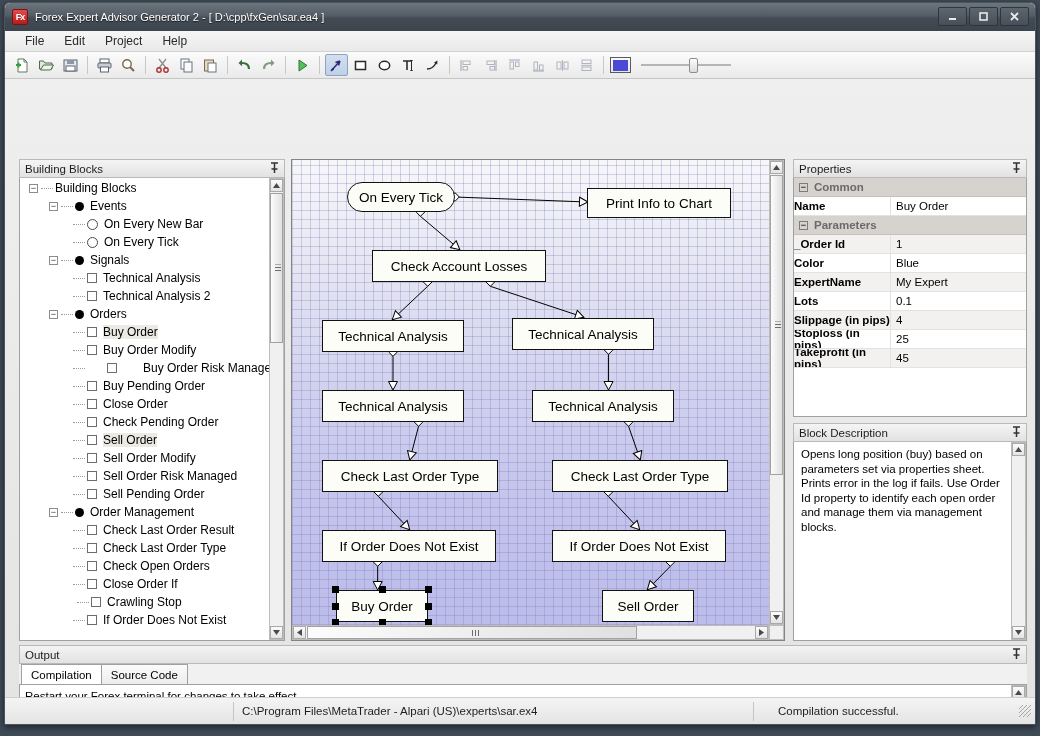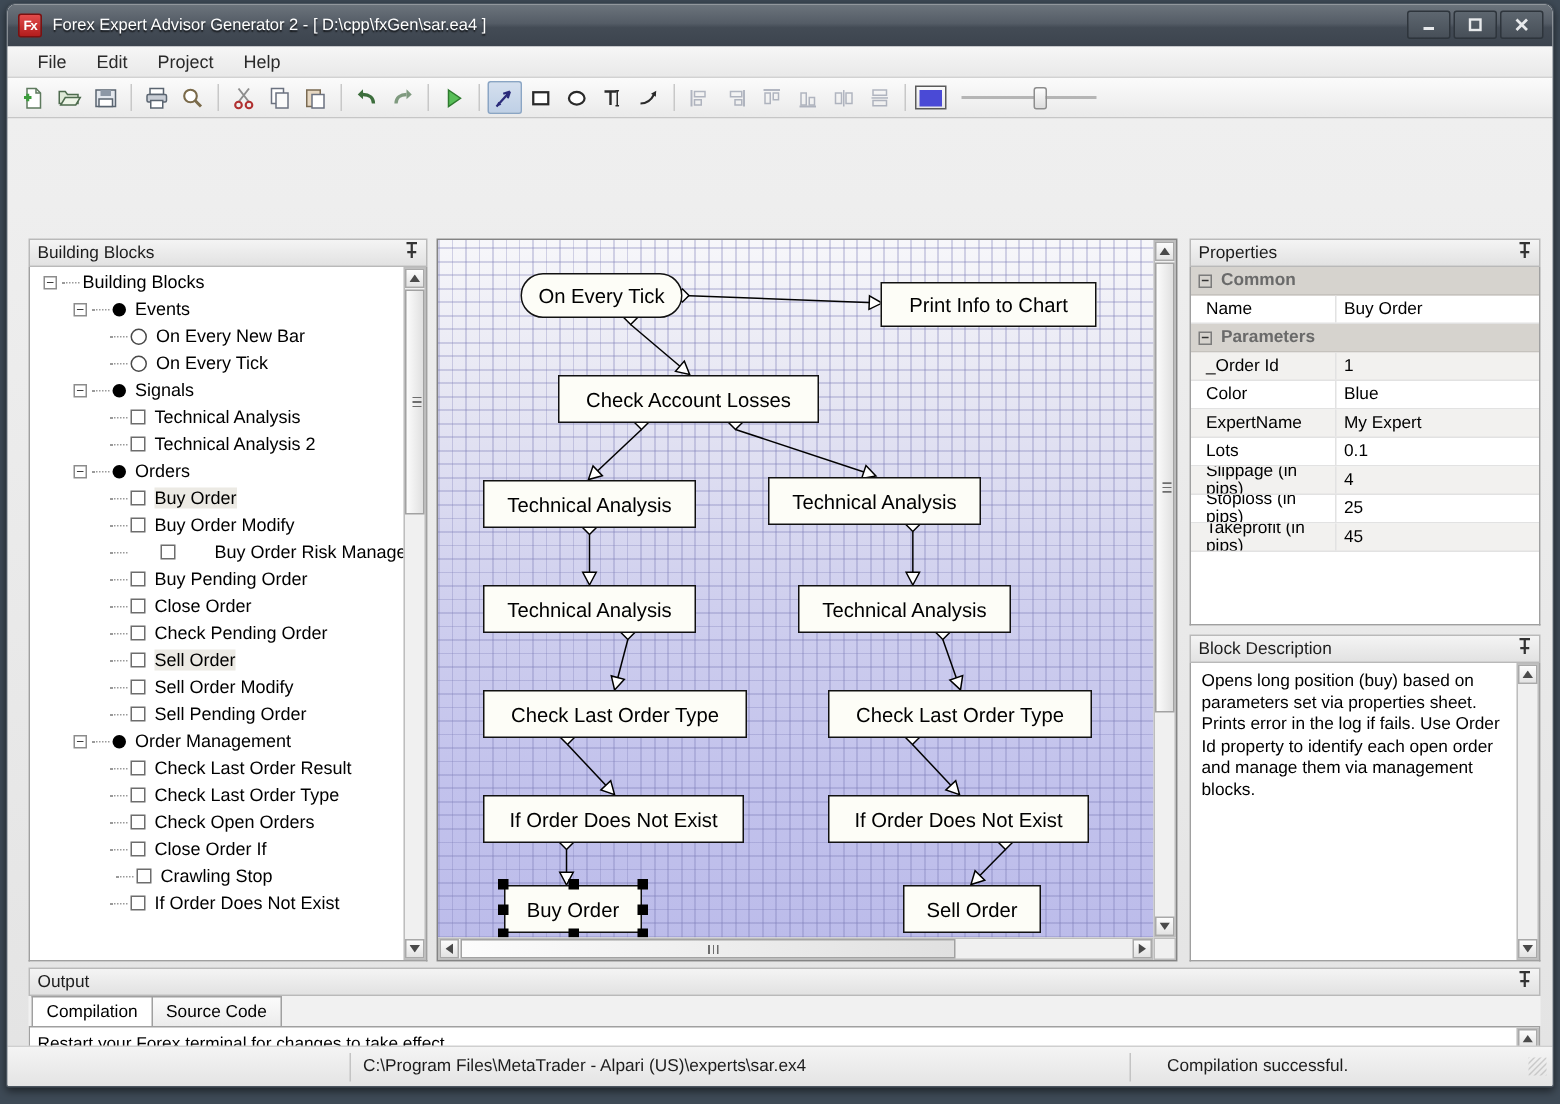--- a/index.html
+++ b/index.html
@@ -135,22 +135,22 @@
   .pg-row { display:flex; height:19px; border-bottom:1px solid #e2e2e2; font-size:11.5px; align-items:center; }
   .pg-cat {
     background:#d6d3ce; color:#6a6a6a; font-weight:bold; font-size:11.5px;
     display:flex;align-items:center; height:19px; border-bottom:1px solid #c5c2bd;
   }
   .pg-cat .exp {
     width:9px;height:9px;border:1px solid #7b7b7b;background:#d6d3ce;
     display:flex;align-items:center;justify-content:center;font-size:9px;line-height:7px;color:#333;
     margin:0 6px 0 5px; flex:0 0 auto;
   }
-  .pg-name { width: 97px; padding-left: 10px; color:#000; border-right:1px solid #e2e2e2; height:100%;
-             display:flex;align-items:center; overflow:hidden; }
+  .pg-name { width: 97px; color:#000; border-right:1px solid #e2e2e2; height:100%;
+             display:flex;align-items:center; overflow:hidden;font-weight:bold; }
   .pg-val { flex:1; padding-left: 5px; color:#000; height:100%; display:flex;align-items:center; }
   .pg-row.alt { background:#f2f1ef; }
   
   #desc-panel { left: 788px; top: 344px; width: 234px; height: 218px; }
   #desc-text { padding:5px 7px 0 7px; font-size:11.5px; line-height:14.5px; color:#000; }
   
   #canvas-panel {
     position:absolute; left: 286px; top: 80px; width: 494px; height: 482px;
     border: 1px solid #848484; background: #fff;
   }
@@ -506,20 +506,25 @@
             </div>
             <div class="tnode sel" style="padding-left:52px;">
               <span class="dots"></span>
               <span class="cbox"></span>
               <span class="tlabel">Sell Order</span>
             </div>
             <div class="tnode" style="padding-left:52px;">
               <span class="dots"></span>
               <span class="cbox"></span>
               <span class="tlabel">Sell Order Modify</span>
+            </div>
+            <div class="tnode" style="padding-left:52px;">
+              <span class="dots"></span>
+              <span class="cbox"></span>
+              <span class="tlabel">Sell Order Risk Managed</span>
             </div>
             <div class="tnode" style="padding-left:52px;">
               <span class="dots"></span>
               <span class="cbox"></span>
               <span class="tlabel">Sell Pending Order</span>
             </div>
             <div class="tnode" style="padding-left:28px;">
               <span class="expander">−</span>
               <span class="dots"></span>
               <span class="bullet"></span>

